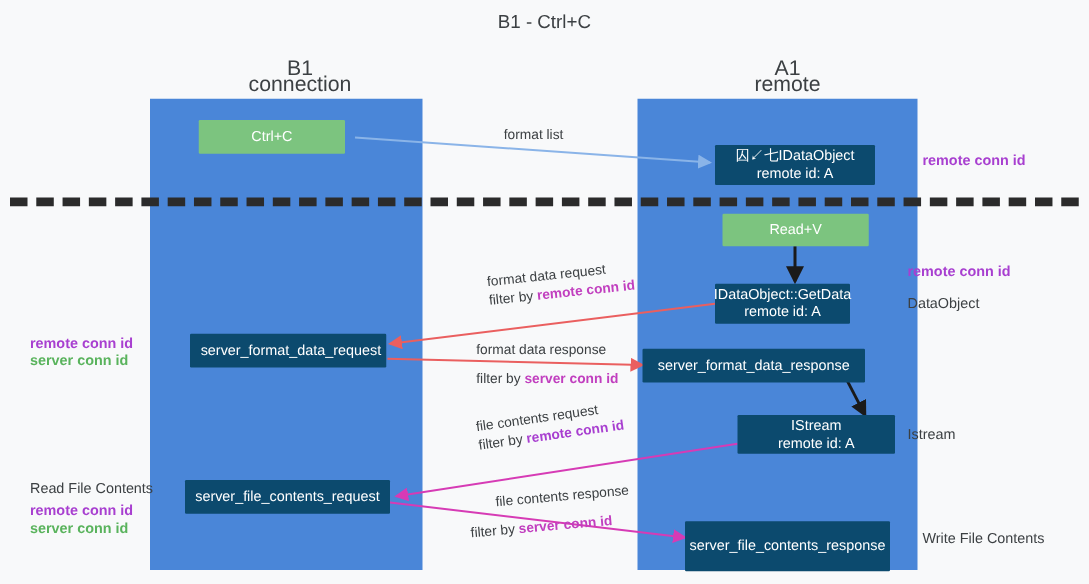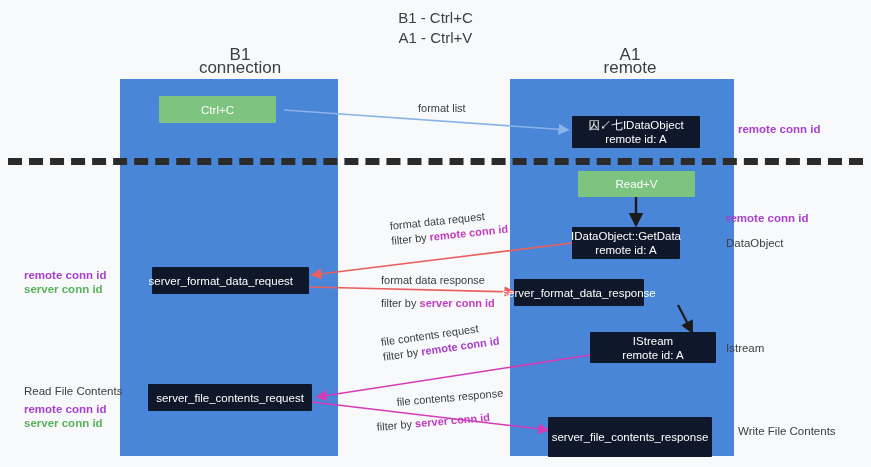--- a/index.html
+++ b/index.html
@@ -47,24 +47,24 @@
     box-sizing: border-box;
     display: flex;
     flex-direction: column;
     align-items: center;
     justify-content: center;
     color: #ffffff;
     font-size: 11.5px;
     line-height: 14px;
     text-align: center;
     border-radius: 1px;
-    padding: 0 16px;
+    padding: 0 4px;
   }
   .box-green { background: #7cc47f; }
-  .box-orange { background: #0f172a; }
+  .box-orange { background: #0c4a6e; }
   .box .l2 { font-size: 11.5px; }
 
   
   .divider {
     border-top: 7px dashed #2b2b2b;
   }
 
   
   .side-label {
     font-size: 11.5px;
@@ -92,21 +92,20 @@
     pointer-events: none;
   }
 </style>
 </head>
 <body>
 
 <div id="stage">
 
   <div class="abs title">
     <div>B1 - Ctrl+C</div>
-    <div>A1 - Ctrl+V</div>
   </div>
 
   <div class="abs col-header" style="left:120px; top:48px; width:240px;">
     <div>B1</div>
     <div>connection</div>
   </div>
   <div class="abs col-header" style="left:510px; top:48px; width:240px;">
     <div>A1</div>
     <div>remote</div>
   </div>
@@ -162,21 +161,21 @@
 
   <div class="abs box box-orange" style="left:572px; top:227px; width:108px; height:32px;">
     <span>IDataObject::GetData</span>
     <span class="l2">remote id: A</span>
   </div>
 
   <div class="abs box box-orange" style="left:152px; top:267px; width:157px; height:27px;align-items:flex-end;">
     <span>server_format_data_request</span>
   </div>
 
-  <div class="abs box box-orange" style="left:514px; top:279px; width:130px; height:27px;">
+  <div class="abs box box-orange" style="left:514px; top:279px; width:178px; height:27px;">
     <span>server_format_data_response</span>
   </div>
 
   <div class="abs box box-orange" style="left:590px; top:332px; width:126px; height:31px;">
     <span>IStream</span>
     <span class="l2">remote id: A</span>
   </div>
 
   <div class="abs box box-orange" style="left:148px; top:384px; width:164px; height:27px;">
     <span>server_file_contents_request</span>
@@ -196,21 +195,21 @@
 
   <div class="abs side-label lbl-dark" style="left:738px; top:424px;">Write File Contents</div>
 
   <div class="abs side-label lbl-purple" style="left:24px; top:268px;">remote conn id</div>
   <div class="abs side-label lbl-green" style="left:24px; top:282px;">server conn id</div>
 
   <div class="abs side-label lbl-dark" style="left:24px; top:384px;">Read File Contents</div>
   <div class="abs side-label lbl-purple" style="left:24px; top:402px;">remote conn id</div>
   <div class="abs side-label lbl-green" style="left:24px; top:416px;">server conn id</div>
 
-  <div class="abs mid-note" style="left:418px; top:101px;">
+  <div class="abs mid-note" style="left:403px; top:101px;">
     <span>format list</span>
   </div>
 
   <div class="abs mid-note" style="left:389px; top:219px; transform:rotate(-6deg); transform-origin:left top;">
     <div>format data request</div>
     <div>
       <span>filter by </span><span class="em-purple">remote conn id</span>
     </div>
   </div>
 

